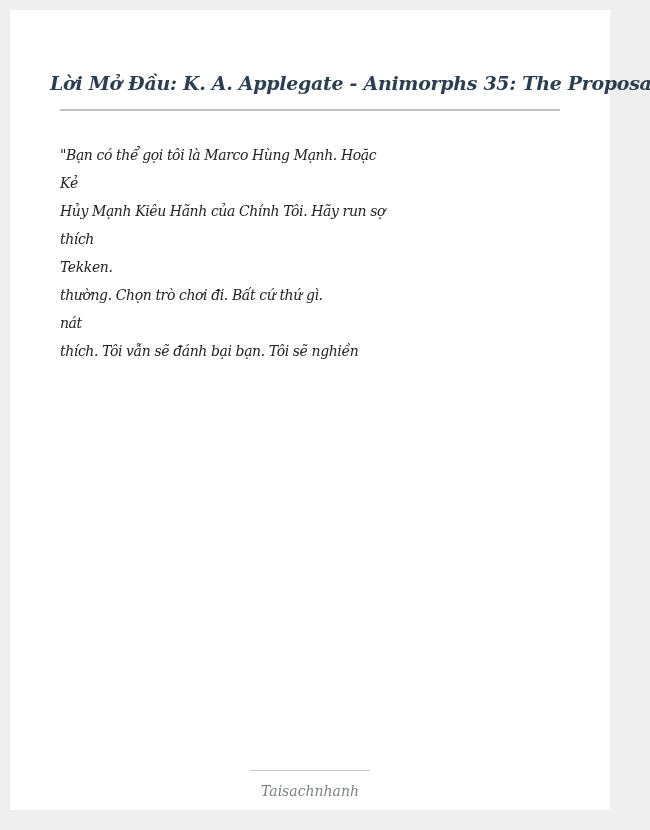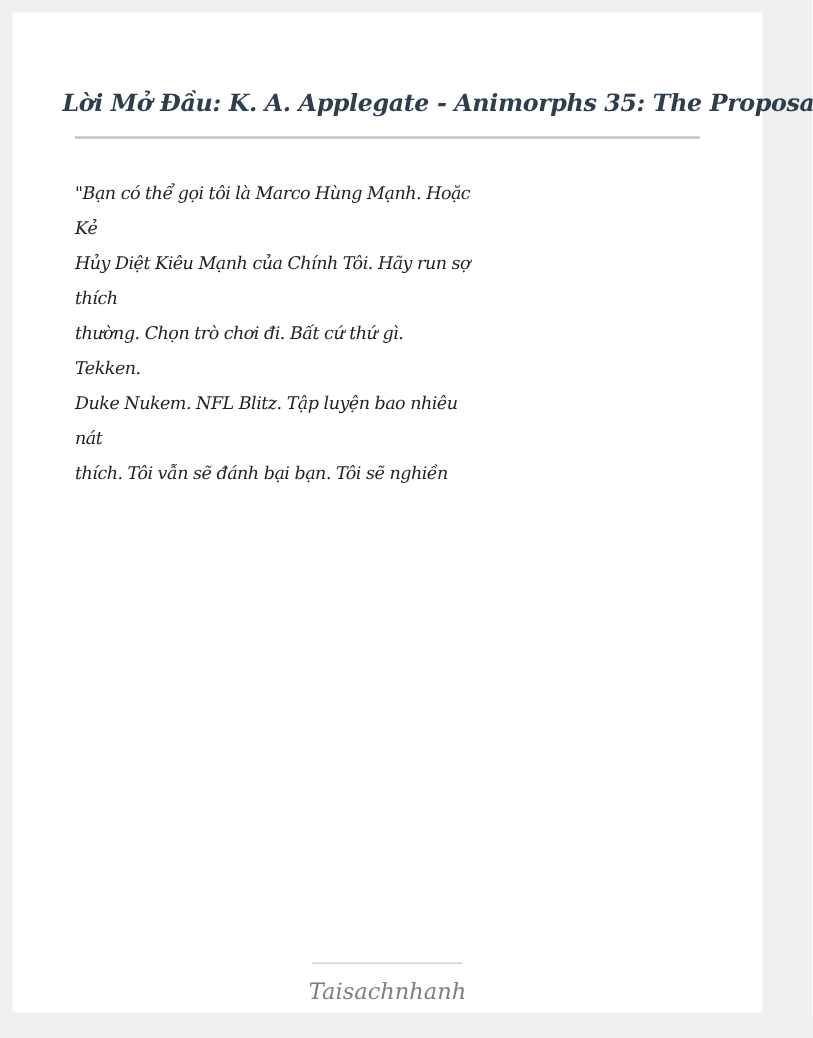--- a/index.html
+++ b/index.html
@@ -71,38 +71,37 @@
       background: #c8c8c8;
     }
     .footer-text {
       position: absolute;
       left: 200px;
       top: 773px;
       width: 200px;
       text-align: center;
       font-family: "DejaVu Serif", serif;
       font-style: italic;
-      font-size: 18px;
+      font-size: 14px;
       color: #7a7f85;
     }
   </style>
 </head>
 <body>
 
 <div class="page">
   <h1 class="title">Lời Mở Đầu: K. A. Applegate - Animorphs 35: The Proposal</h1>
   <div class="title-rule"></div>
 
   <div class="body-text">
     <span class="line">"Bạn có thể gọi tôi là Marco Hùng Mạnh. Hoặc</span>
     <span class="line">Kẻ</span>
-    <span class="line">Hủy Diệt Kiêu Mạnh của Chính Tôi. Hãy run sợ</span>
+    <span class="line">Hủy Mạnh Kiêu Hãnh của Chính Tôi. Hãy run sợ</span>
     <span class="line">thích</span>
+    <span class="line">Tekken.</span>
     <span class="line">thường. Chọn trò chơi đi. Bất cứ thứ gì.</span>
-    <span class="line">Tekken.</span>
-    <span class="line">Duke Nukem. NFL Blitz. Tập luyện bao nhiêu</span>
     <span class="line">nát</span>
     <span class="line">thích. Tôi vẫn sẽ đánh bại bạn. Tôi sẽ nghiền</span>
   </div>
 
   <div class="footer-rule"></div>
   <div class="footer-text">Taisachnhanh</div>
 </div>
 
 </body></html>

